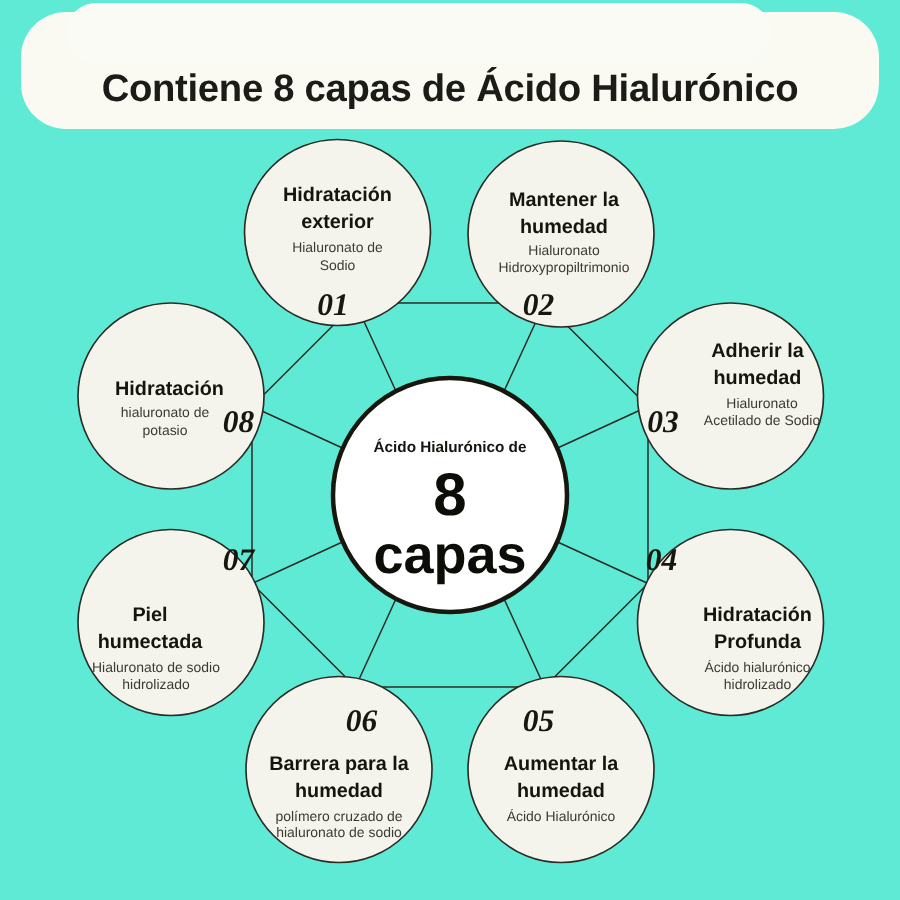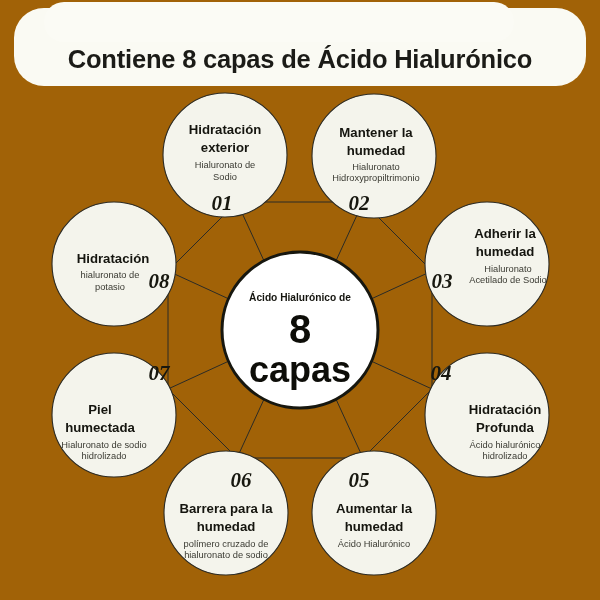--- a/index.html
+++ b/index.html
@@ -11,21 +11,21 @@
     width: 600px;
     height: 600px;
     overflow: hidden;
     background: #f4f4ec;
     font-family: "Liberation Sans", sans-serif;
   }
   #stage {
     position: relative;
     width: 600px;
     height: 600px;
-    background: #a16207;
+    background: #5eead4;
   }
   
   #title-band {
     position: absolute;
     left: 14px;
     top: 8px;
     width: 572px;
     height: 78px;
     background: #fafaf3;
     border-radius: 30px;

